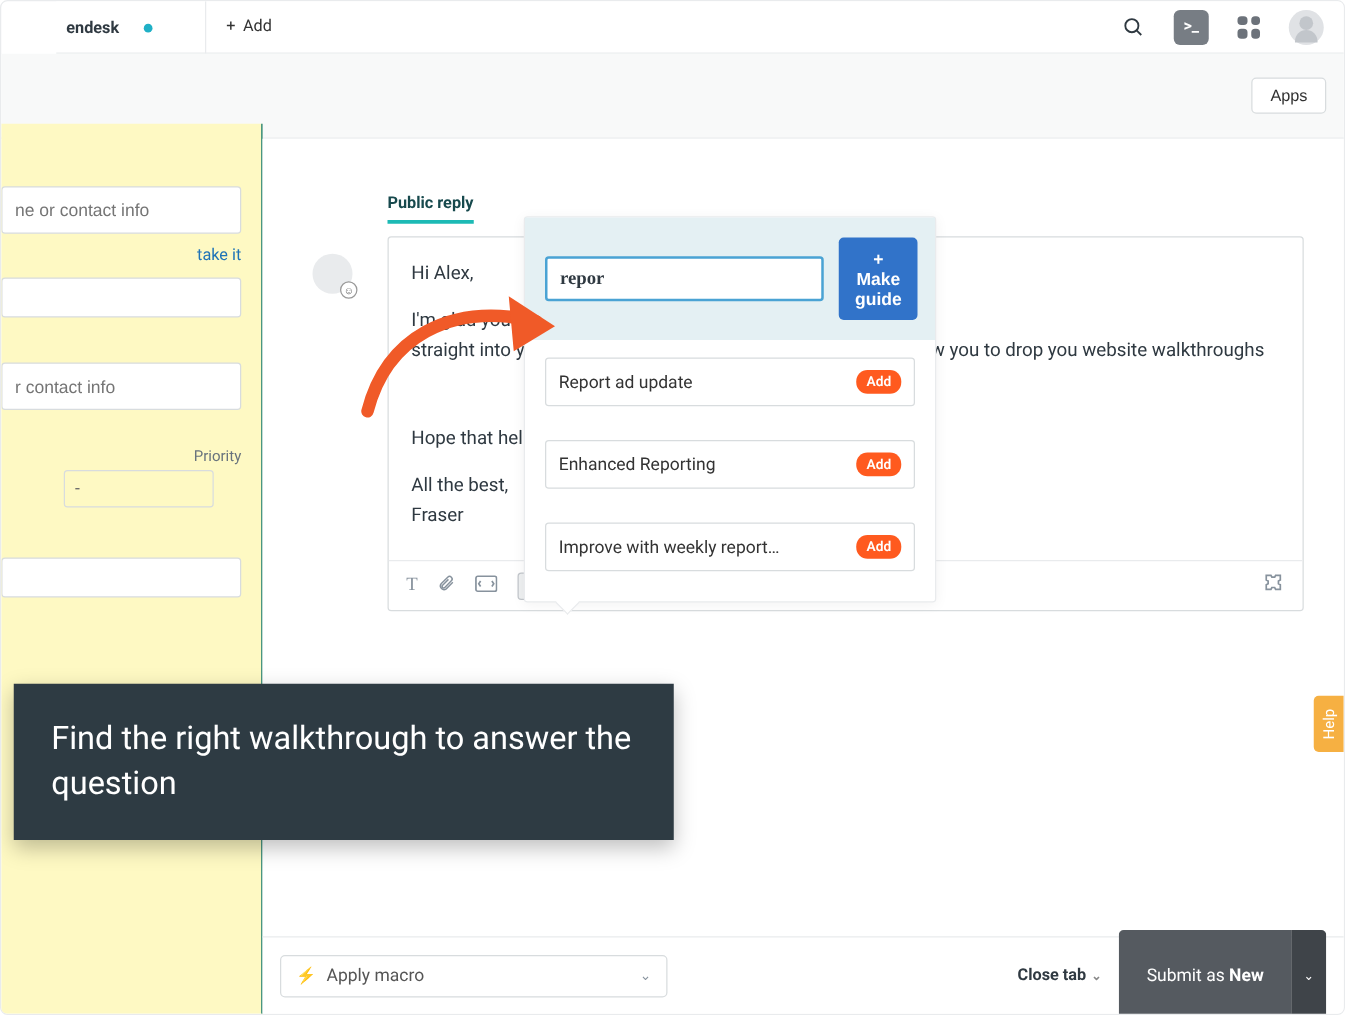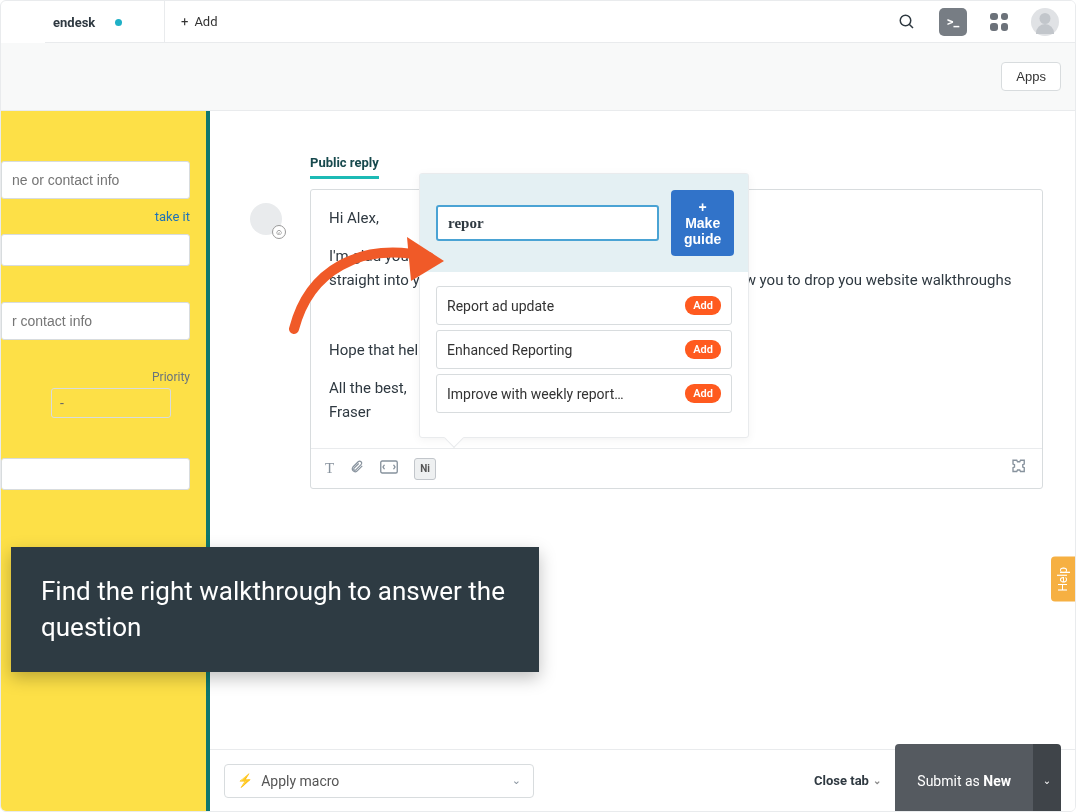--- a/index.html
+++ b/index.html
@@ -95,24 +95,24 @@
     border-radius: 4px;
     padding: 6px 14px;
     font-size: 13px;
     cursor: pointer;
     color: #333;
   }
 
   
   .left-panel {
     position: absolute;
-    top: 110px; left: 0; bottom: 0;
+    top: 98px; left: 0; bottom: 0;
     width: 209px;
-    background: #fde047;
-    border-right: 4px solid #0f766e;
+    background: #fef9c3;
+    border-right: 1px solid #0f766e;
     padding: 50px 16px 16px 0;
     overflow: hidden;
   }
   .lp-input {
     width: 100%;
     border: 1px solid #d8dcde;
     border-radius: 3px;
     padding: 8px 10px;
     font-size: 14px;
     color: #68737d;
@@ -237,21 +237,21 @@
   .make-guide-btn {
     background: #3173c9;
     color: #fff;
     border: none;
     border-radius: 4px;
     padding: 9px 13px;
     font-size: 14px;
     font-weight: 600;
     cursor: pointer;
   }
-  .guide-results { padding: 14px 16px 24px; display:flex; flex-direction:column; gap:5px; }
+  .guide-results { padding: 14px 16px 24px; display:flex; flex-direction:column; gap:27px; }
   .result-row {
     border: 1px solid #d8dcde;
     border-radius: 3px;
     padding: 9px 10px;
     display: flex;
     align-items: center;
     justify-content: space-between;
     font-size: 14px;
     color: #333;
   }

